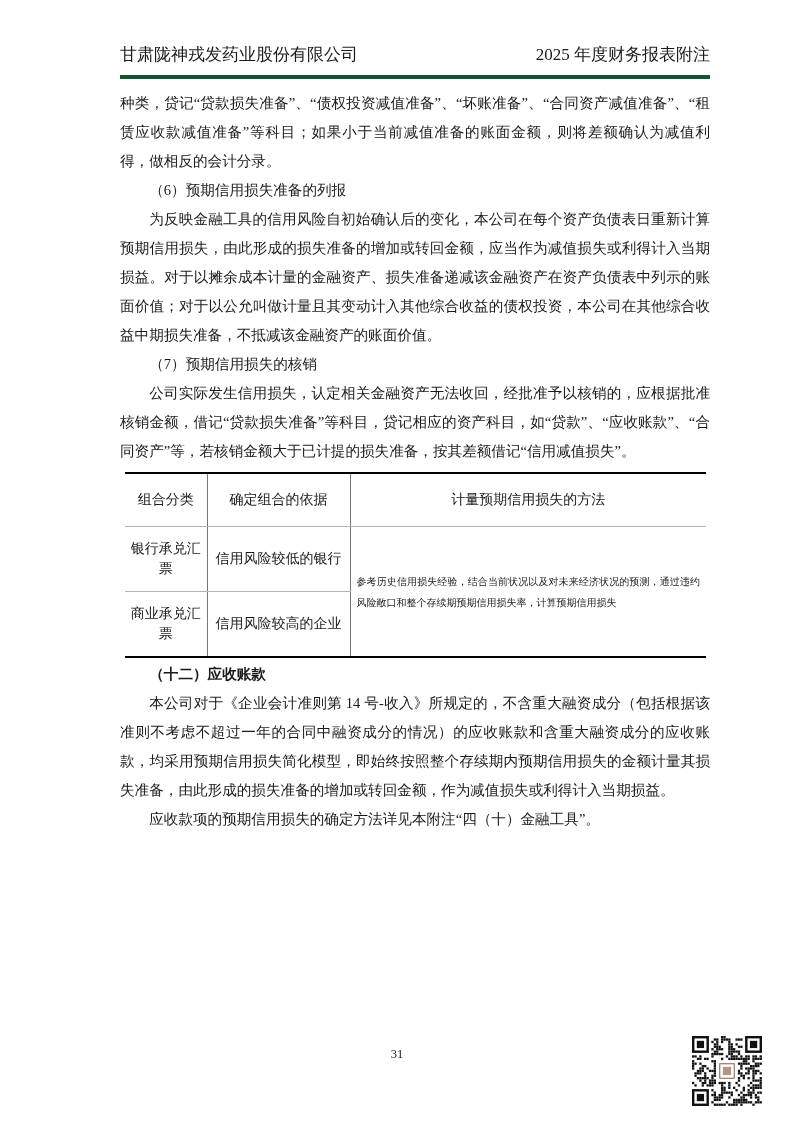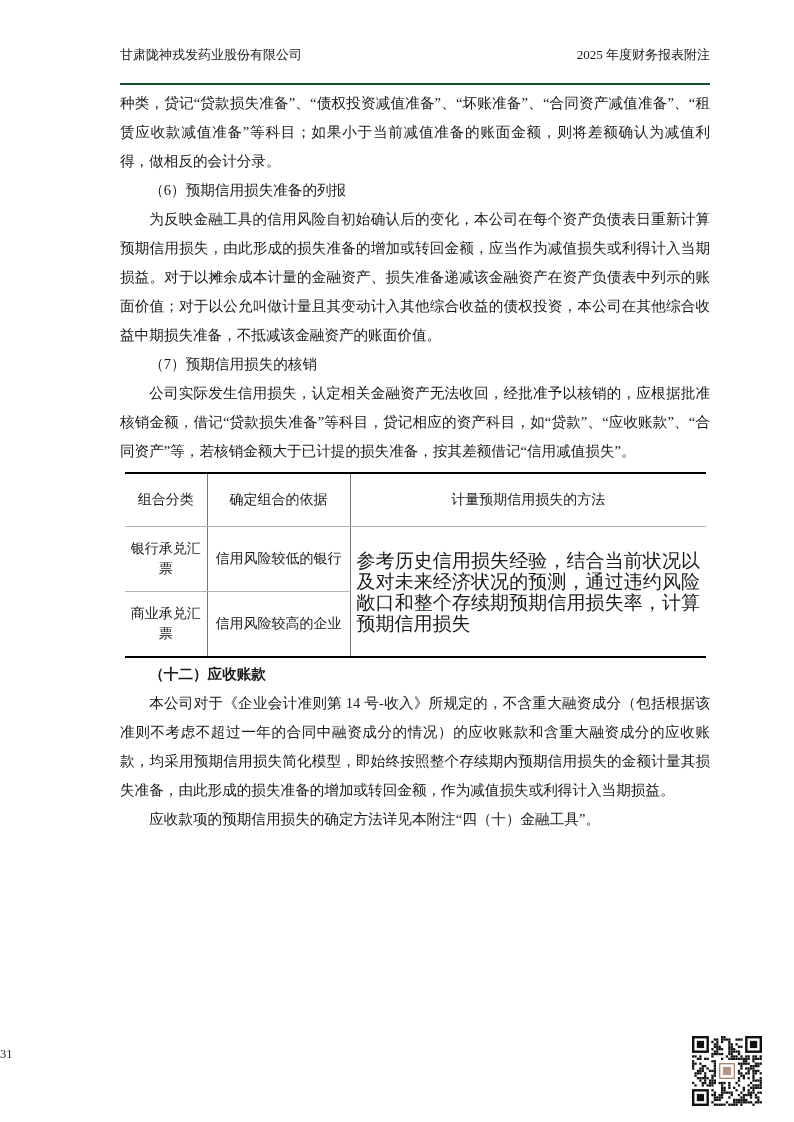--- a/index.html
+++ b/index.html
@@ -8,23 +8,23 @@
     width:794px;height:1122px;
     margin:0 auto;
     background:#ffffff;
     font-family:"Liberation Serif","DejaVu Serif",serif;
     color:#1a1a1a;
     overflow:hidden;
   }
   .header{
     position:absolute;top:46px;left:120px;width:590px;
     display:flex;justify-content:space-between;align-items:flex-end;
-    font-size:13px;line-height:18px;
-    border-bottom:2px solid #14532d;
-    padding-bottom:19px;
+    font-size:17px;line-height:18px;
+    border-bottom:4px solid #14532d;
+    padding-bottom:11px;
   }
   .doc-body{
     position:absolute;top:89px;left:120px;width:590px;
     font-size:14.6px;line-height:29px;
     text-align:justify;
   }
   .doc-body p{margin:0;text-indent:2em;}
   .doc-body p.noindent{text-indent:0;}
   .doc-body p.bold{font-weight:700;}
   table.ecl-table{
@@ -43,28 +43,28 @@
     font-weight:400;
   }
   table.ecl-table th{height:28px;text-align:center;}
   table.ecl-table td{height:27px;text-align:center;}
   table.ecl-table th:first-child, table.ecl-table td:first-child{border-left:none;}
   table.ecl-table th:last-child, table.ecl-table td:last-child{border-right:none;}
   table.ecl-table tr.hdr th{border-bottom:1px solid #b3b3b3;}
   table.ecl-table tr.r1 td{border-bottom:1px solid #b3b3b3;}
   table.ecl-table td.method{
     text-align:left;vertical-align:middle;
-    line-height:21px;font-size:19px;
+    line-height:21px;font-size:10px;
     padding:3px 6px;text-align:justify;
   }
   .col-portfolio{width:82px;}
   .col-basis{width:143px;}
   .page-number{
     position:absolute;bottom:60px;left:0;width:100%;
-    text-align:left;font-size:12.5px;color:#222;
+    text-align:center;font-size:12.5px;color:#222;
   }
   .qr{
     position:absolute;right:32px;bottom:14px;
     width:70px;height:74px;
   }
 </style>
 </head>
 <body>
 
 <div class="page">

